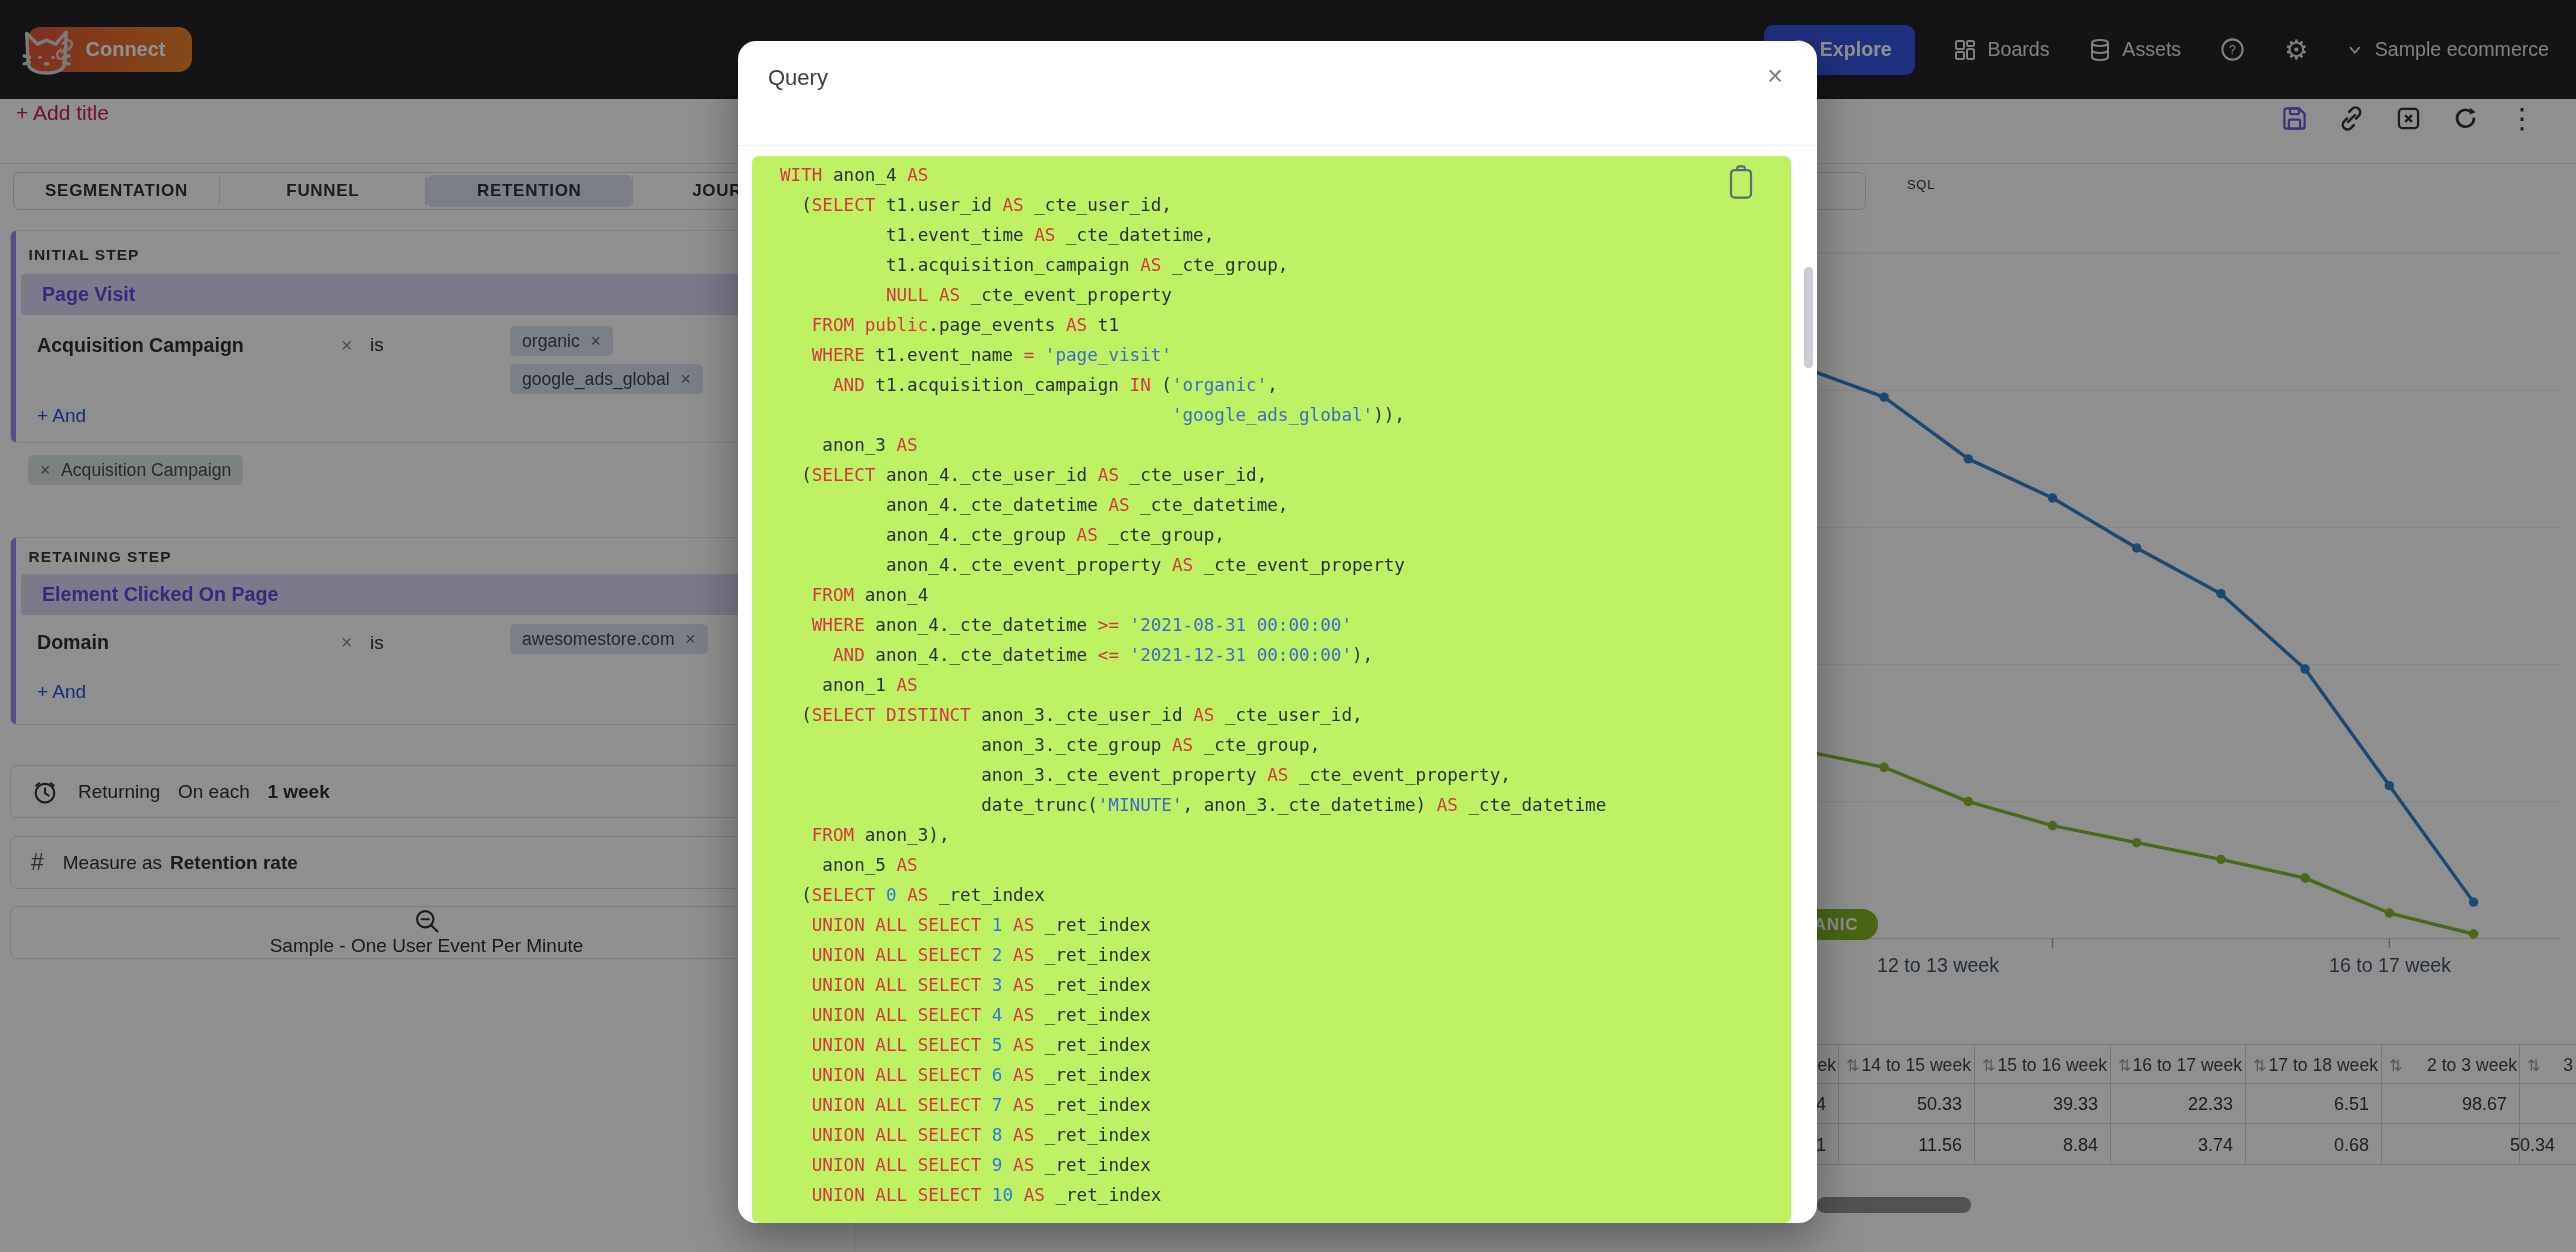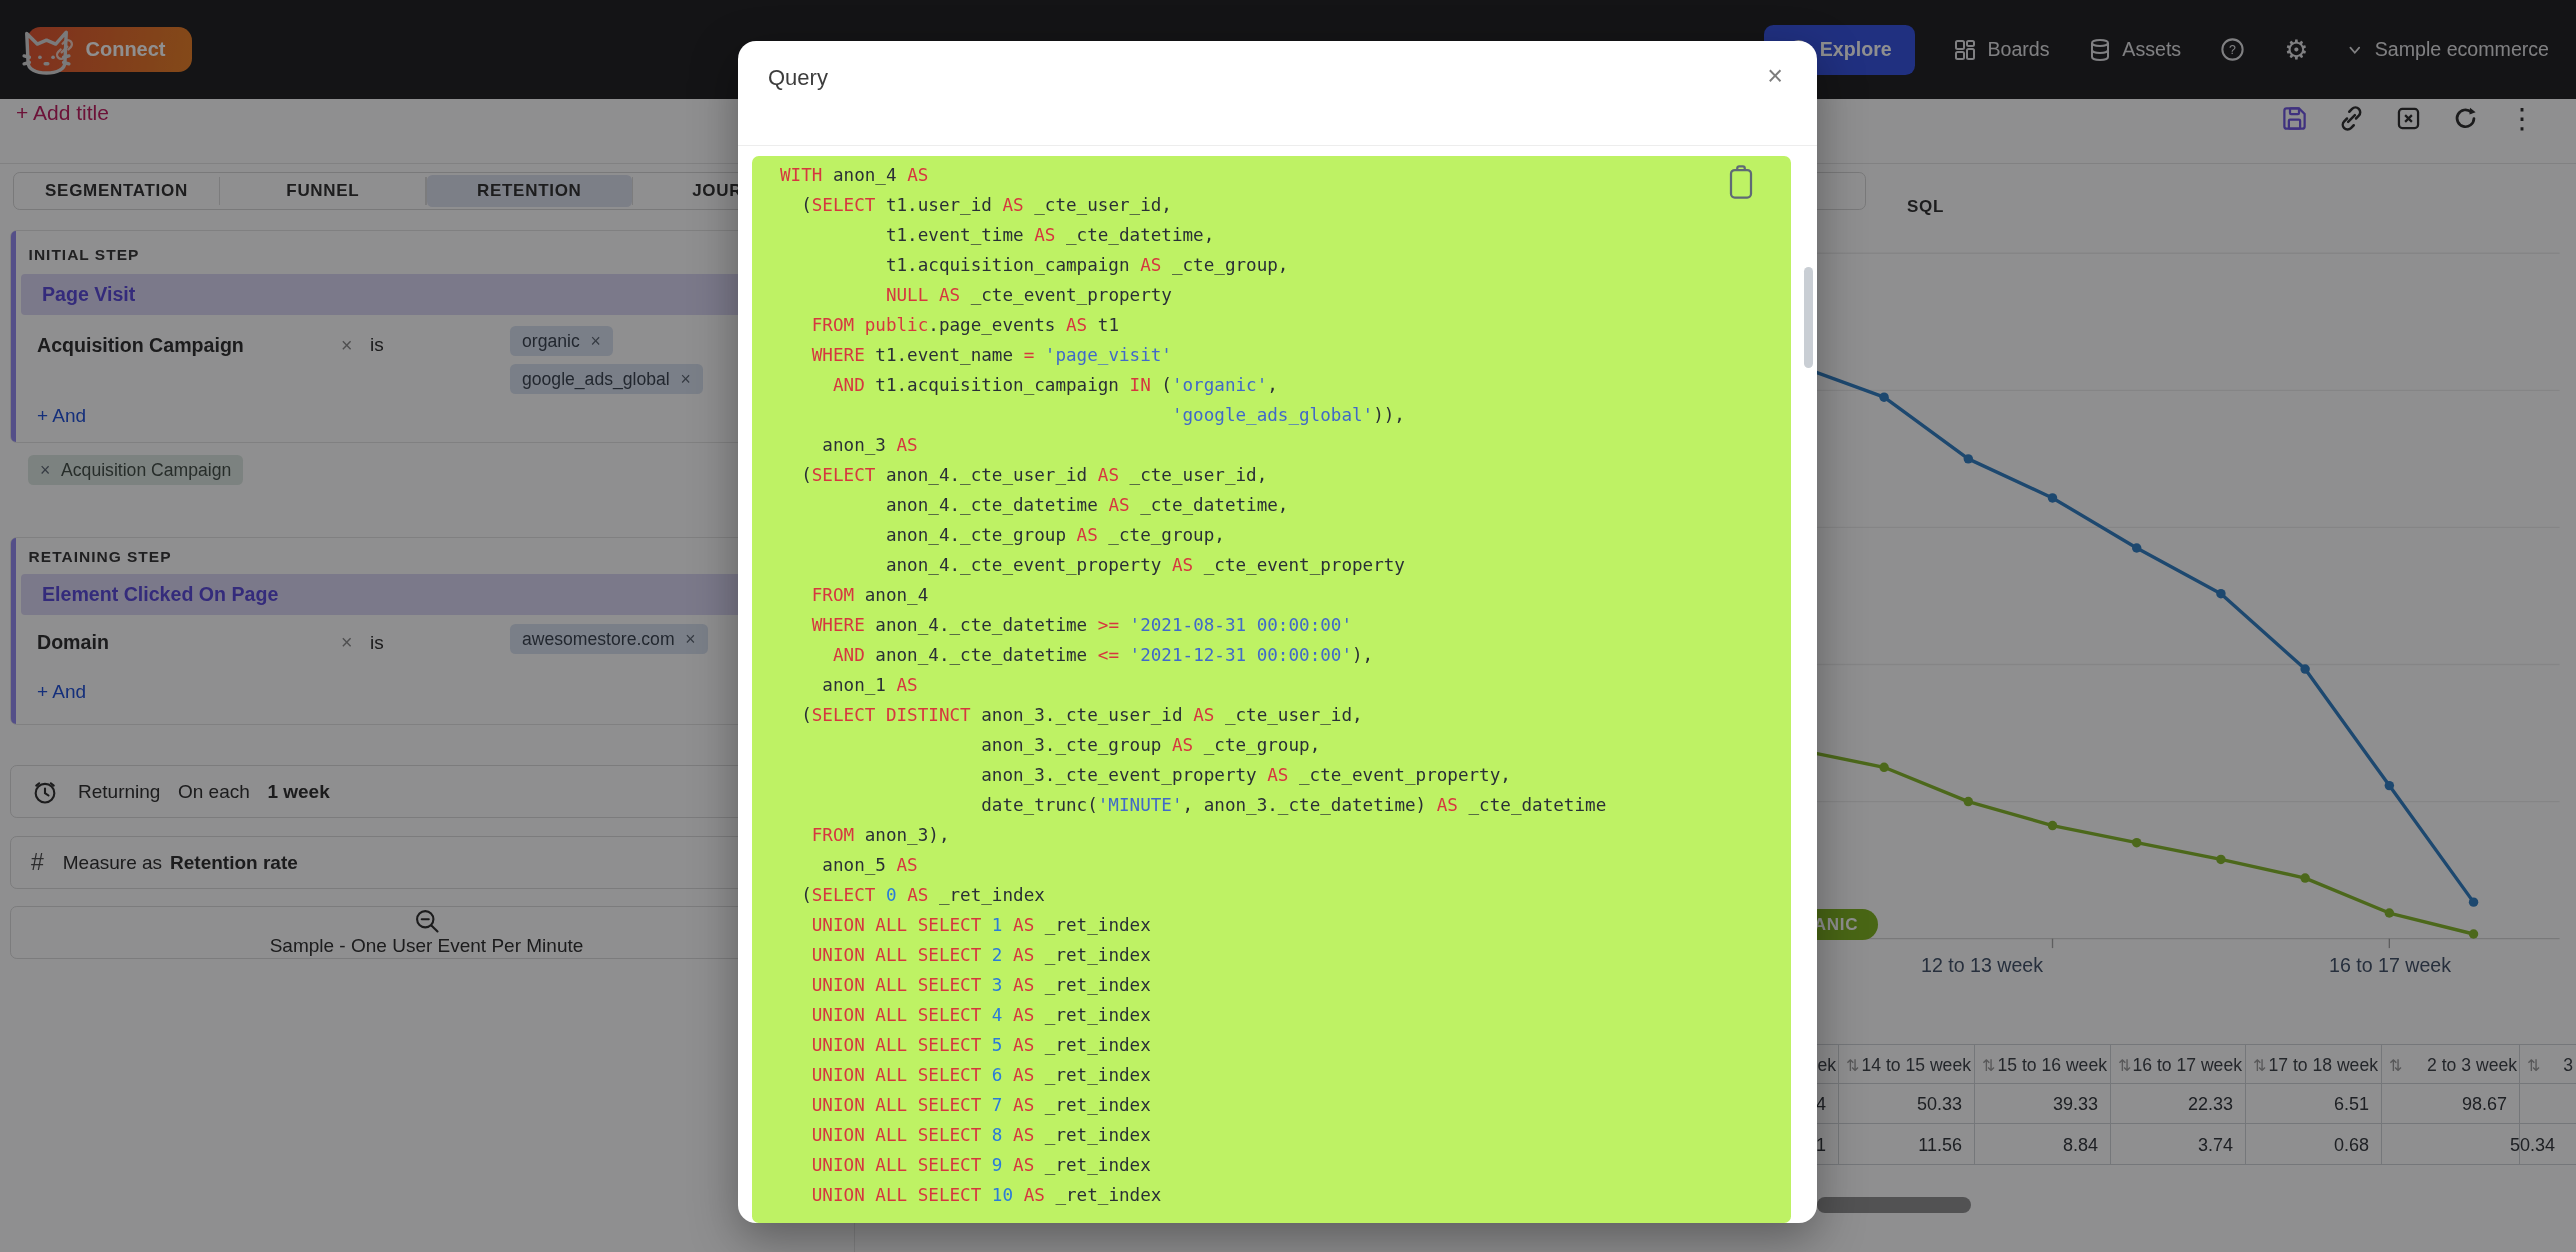--- a/index.html
+++ b/index.html
@@ -20,21 +20,21 @@
   .icon-btn{width:38px;height:38px;display:flex;align-items:center;justify-content:center;cursor:pointer;}
   .divider-h{left:0;top:163px;width:2576px;height:1.4px;background:#e6e6e6;}
   .panel-border{left:854px;top:164px;width:1.4px;height:1088px;background:#e6e6e6;}
   
   .tabbar{left:13px;top:172px;width:1853px;height:38px;border:1.4px solid #d6d6d6;border-radius:6.8px;
     box-sizing:border-box;display:flex;align-items:stretch;}
   .tab{width:205px;display:flex;align-items:center;justify-content:center;font-size:17px;font-weight:600;
     letter-spacing:0.7px;color:#2e2e2e;cursor:pointer;position:relative;}
   .tab.active{background:#dde1ef;border-radius:5.4px;margin:2px 0;}
   .tab-sep{width:1.4px;background:#dcdcdc;margin:4px 0;}
-  .sql-tab{left:1907px;top:177px;font-size:17px;font-weight:700;letter-spacing:0.7px;color:#2e2e2e;cursor:pointer;margin-top:20px;}
+  .sql-tab{left:1907px;top:177px;font-size:13px;font-weight:400;letter-spacing:0.7px;color:#2e2e2e;cursor:pointer;}
   
   .card{background:#fff;border:1.4px solid #e3e3e3;border-radius:6.8px;box-sizing:border-box;}
   .accent{position:absolute;left:0;top:0;bottom:0;width:5.4px;background:#928af0;border-radius:5.4px 0 0 5.4px;}
   .sec-label{font-size:15.5px;font-weight:700;letter-spacing:1px;color:#333;}
   .event-bar{position:absolute;left:10px;right:10.8px;height:41px;background:#dbd7f4;border-radius:4px;
     display:flex;align-items:center;cursor:pointer;}
   .event-bar span{margin-left:21px;font-size:19.6px;font-weight:700;color:#5847d8;}
   .prop-name{font-size:19.6px;font-weight:700;color:#2b2b2b;}
   .op-x{font-size:19.6px;color:#8a8a8a;cursor:pointer;}
   .op-is{font-size:19px;color:#2b2b2b;cursor:pointer;}
@@ -295,21 +295,21 @@
       <circle cx="2789.7" cy="1136.25" r="7" fill="#84b827"></circle>
       <circle cx="2914.4" cy="1187" r="7" fill="#84b827"></circle>
       <circle cx="3039.1" cy="1222.525" r="7" fill="#84b827"></circle>
       <circle cx="3163.8" cy="1247.9" r="7" fill="#84b827"></circle>
       <circle cx="3288.5" cy="1272.666" r="7" fill="#84b827"></circle>
       <circle cx="3413.2" cy="1300.274" r="7" fill="#84b827"></circle>
       <circle cx="3537.9" cy="1352.039" r="7" fill="#84b827"></circle>
       <circle cx="3662.6" cy="1383.098" r="7" fill="#84b827"></circle>
     </svg>
   <div id="axis-labels">
-      <div class="tick-label" style="left: 1982px; top: 954px;">12 to 13 week</div>
+      <div class="tick-label" style="left: 1938px; top: 954px;">12 to 13 week</div>
       <div class="tick-label" style="left: 2390px; top: 954px;">16 to 17 week</div>
     </div>
   <div id="legend">
       <div class="legend-pill" style="left: 1753px; top: 909px; background: rgb(127, 179, 28);">ORGANIC</div>
     </div>
 
   <div id="result-table">
       <div class="tbl-line" style="left: 1621px; top: 1044px; width: 955px; height: 1.4px;"></div>
       <div class="tbl-line" style="left: 1621px; top: 1083px; width: 955px; height: 1.4px;"></div>
       <div class="tbl-line" style="left: 1621px; top: 1123px; width: 955px; height: 1.4px;"></div>

